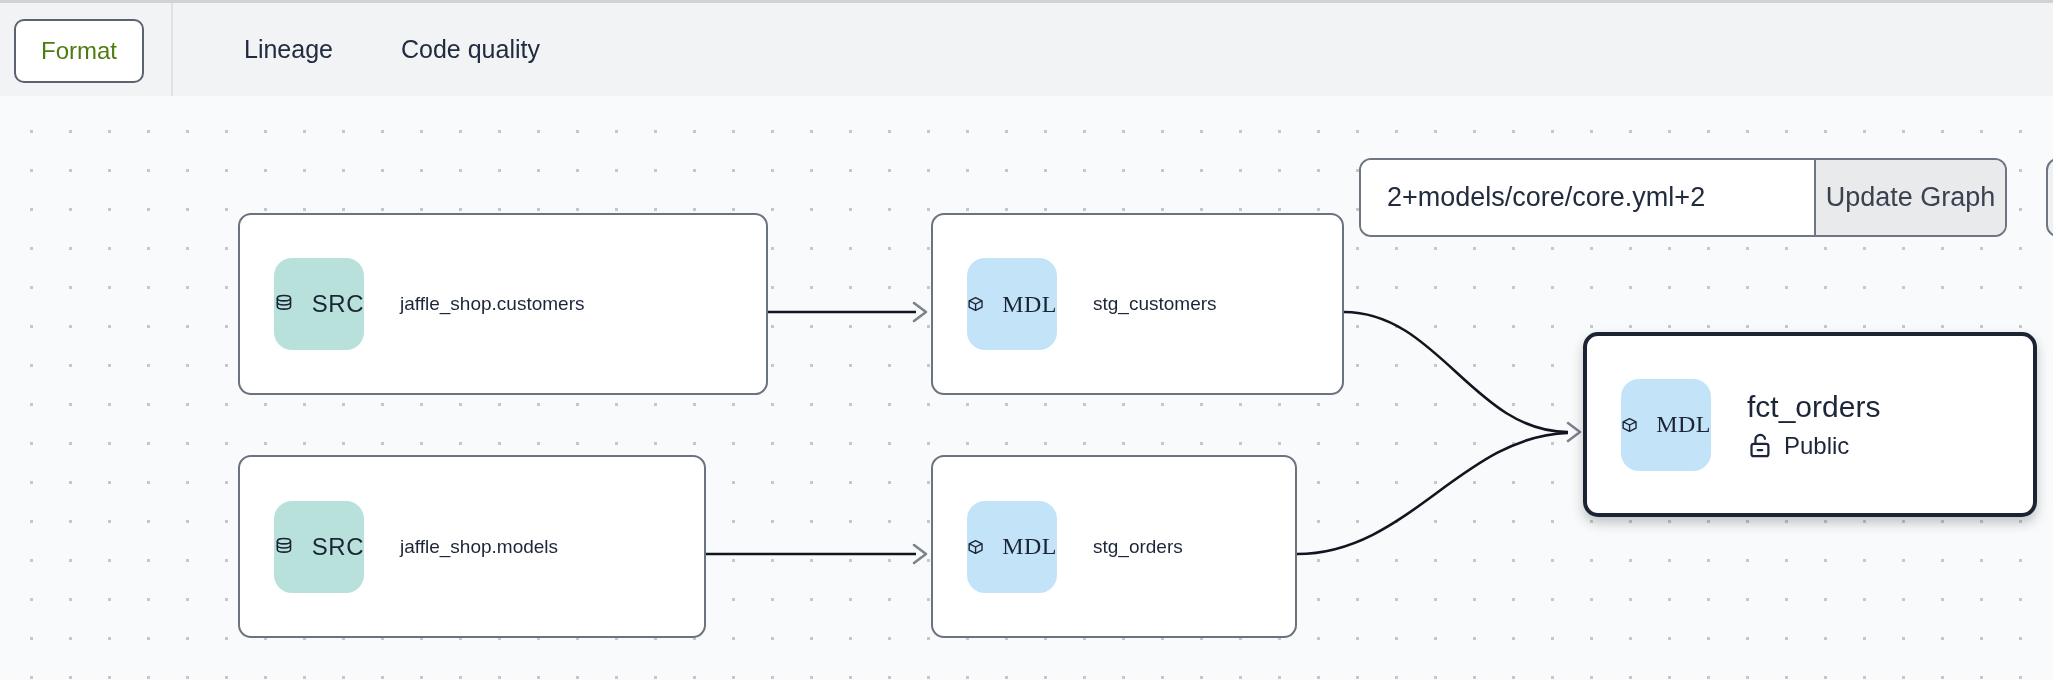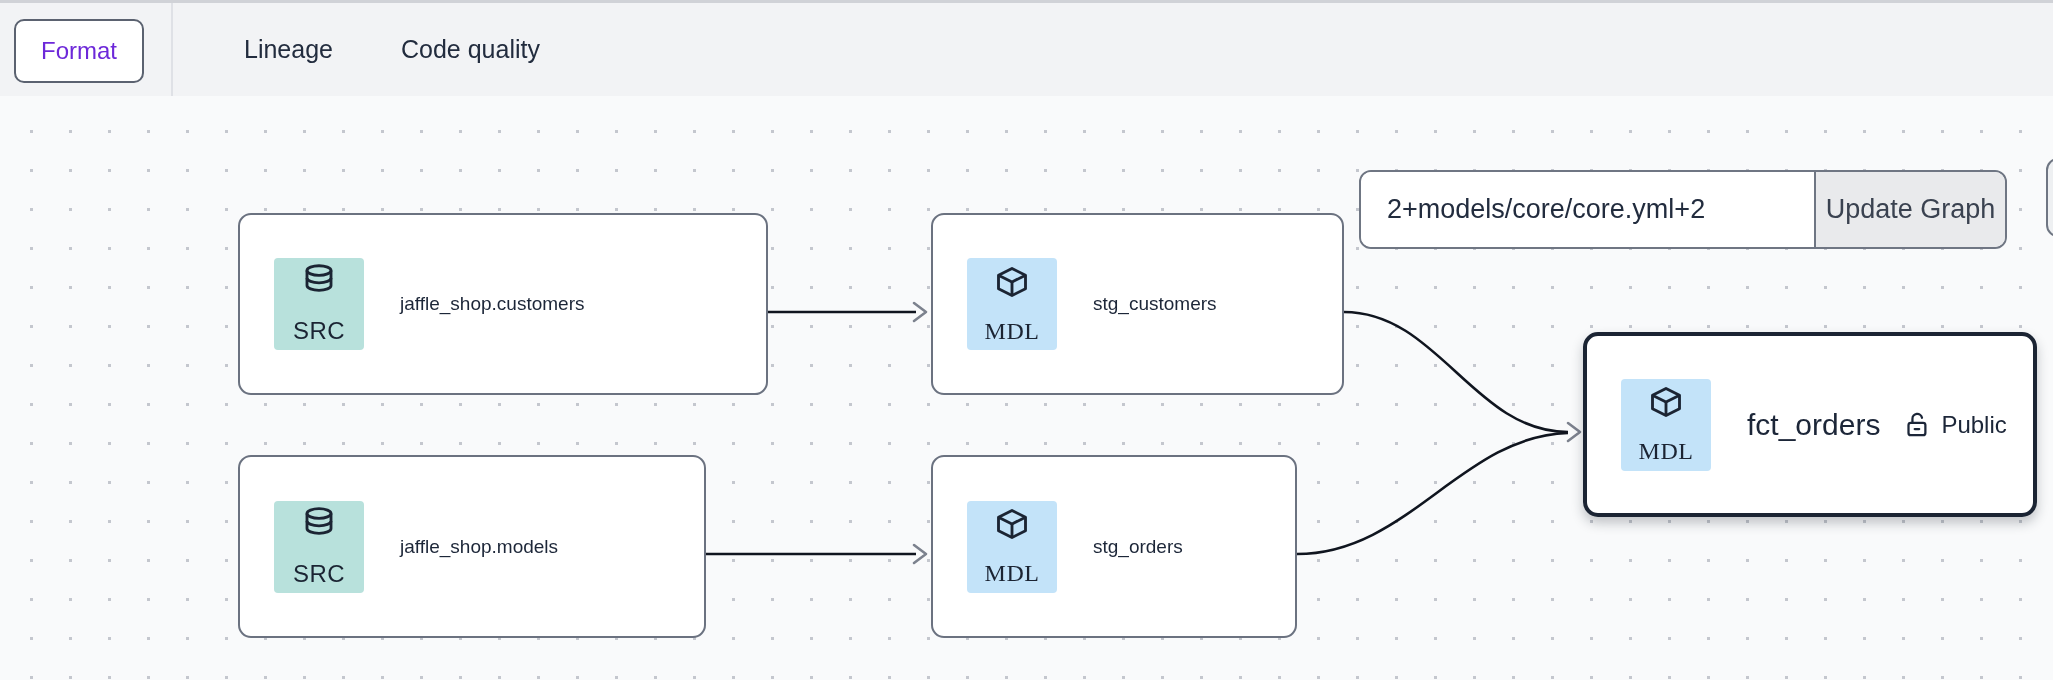--- a/index.html
+++ b/index.html
@@ -12,21 +12,21 @@
 
   
   .topbar {
     position:absolute; left:0; top:0; width:2053px; height:96px;
     background:#f2f3f5; border-top:3px solid #d0d2d7;
     display:flex; align-items:stretch;
   }
   .format-btn {
     margin:16px 0 14px 14px; width:130px; height:64px;
     background:#ffffff; border:2px solid #5b6270; border-radius:10px;
-    font-size:24px; color:#6d28d9; font-family:inherit; cursor:pointer;
+    font-size:24px; color:#4d7c0f; font-family:inherit; cursor:pointer;
     display:flex; align-items:center; justify-content:center;
   }
   .topbar-divider {
     width:2px; background:#dfe1e6; margin-left:27px; height:93px;
   }
   .tabs { display:flex; align-items:stretch; margin-left:37px; }
   .tab {
     position:relative; padding:0 34px; display:flex; align-items:center;
     font-size:25px; color:#222c3e; cursor:pointer; white-space:nowrap;
   }
@@ -48,37 +48,37 @@
   .node {
     position:absolute; background:#ffffff;
     border:2px solid #6b7280; border-radius:13px;
     display:flex; align-items:center; padding-left:34px;
   }
   .node.selected {
     border:4px solid #1b2433; border-radius:15px;
     box-shadow:0 6px 12px rgba(25,31,45,.25);
   }
   .badge {
-    width:90px; height:92px; border-radius:4px; flex:0 0 auto;
-    display:flex; flex-direction:column; align-items:center; justify-content:center;
+    width:90px; height:92px; border-radius:18px; flex:0 0 auto;
+    display:flex; flex-direction:row; align-items:center; justify-content:center;
     gap:18px;
   }
   .badge.src { background:#b8e1dc; }
   .badge.mdl { background:#c3e3f9;font-family:Liberation Serif, serif; }
   .badge svg { display:block; }
   .badge-label { font-size:24px; color:#1b2433; letter-spacing:.5px; }
   .node-title { margin-left:36px; font-size:19px; color:#1c2638; white-space:nowrap; }
-  .node-text { margin-left:36px; display:flex; flex-direction:row; gap:24px; }
+  .node-text { margin-left:36px; display:flex; flex-direction:column; gap:8px; }
   .node-text .node-title { margin-left:0; font-size:30px; }
   .access-row { display:flex; align-items:center; gap:10px; font-size:24px; color:#1c2638; }
   .access-row svg { display:block; }
 
   
   .selector-group {
-    position:absolute; left:1359px; top:74px; width:648px; height:79px;
+    position:absolute; left:1359px; top:62px; width:648px; height:79px;
     border:2px solid #6f7683; border-radius:12px; overflow:hidden;
     display:flex; background:#ffffff;
   }
   .selector-input {
     flex:1; border:none; outline:none; background:#ffffff;
     font-family:inherit; font-size:27px; color:#222c3e; padding:0 0 0 26px;
   }
   .update-btn {
     width:191px; background:#e9eaec; border:none; border-left:2px solid #6f7683;
     font-family:inherit; font-size:27px; color:#3a4250; cursor:pointer;

